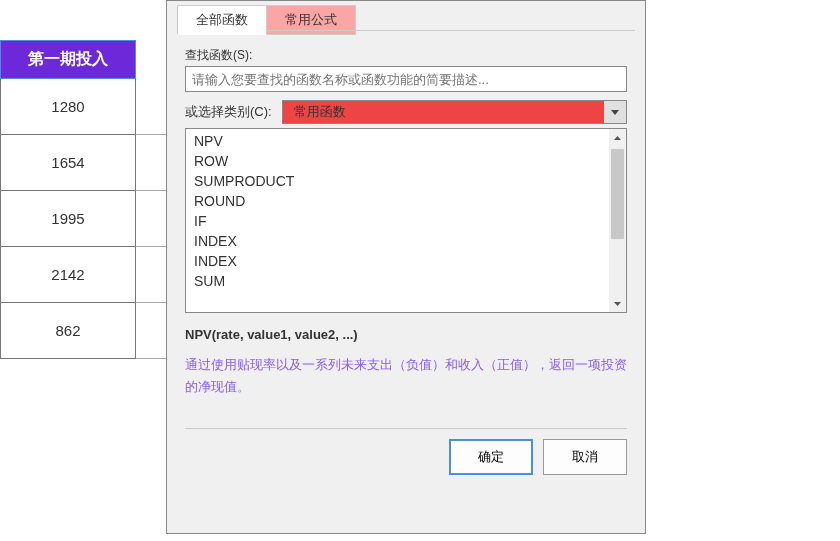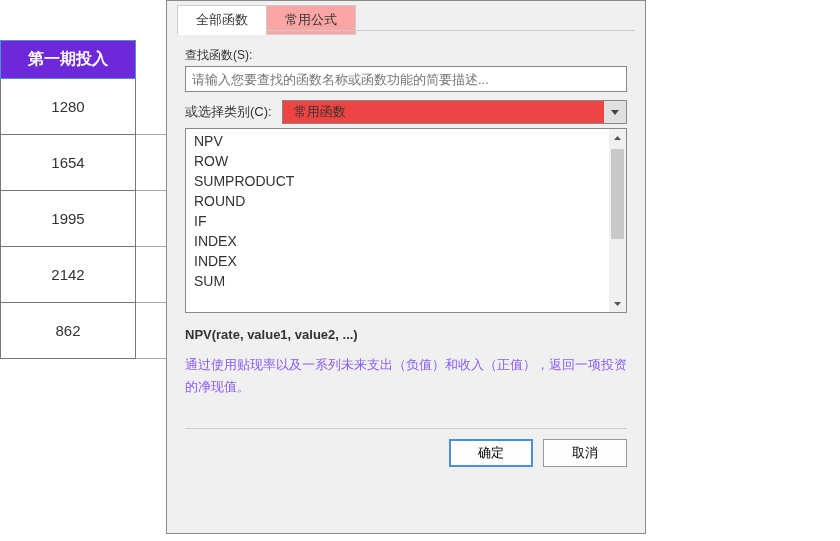--- a/index.html
+++ b/index.html
@@ -34,21 +34,21 @@
     .list-item.selected { background: transparent; }
     .scrollbar { position: absolute; right: 0; top: 0; width: 17px; height: 100%; background: #f0f0f0; }
     .scroll-up, .scroll-down { height: 17px; background: #f0f0f0; display: flex; align-items: center; justify-content: center; font-size: 9px; color: #555; }
     .scroll-thumb { position: absolute; right: 2px; top: 20px; width: 13px; height: 90px; background: #c8c8c8; border-radius: 1px; }
     
     .signature { font-weight: bold; font-size: 13px; margin: 14px 0 12px 0; }
     .description { font-size: 13px; line-height: 1.7; color: #8b5cf6; }
     
     .divider { border-top: 1px solid #ccc; margin: 30px 0 10px 0; }
     .button-row { display: flex; justify-content: flex-end; gap: 10px; }
-    .btn { width: 84px; height: 28px; font-size: 13px; cursor: pointer; border: 1px solid #999; background: #fdfdfd; }
+    .btn { width: 84px; height: 36px; font-size: 13px; cursor: pointer; border: 1px solid #999; background: #fdfdfd; }
     .btn.primary { border: 2px solid #4a90d9; }
   </style>
 </head>
 <body>
 
 <div class="spreadsheet">
   <div class="header-cell">第一期投入</div>
   <div class="data-row">
       <div class="data-cell">1280</div>
       <div class="empty-cell"></div>

